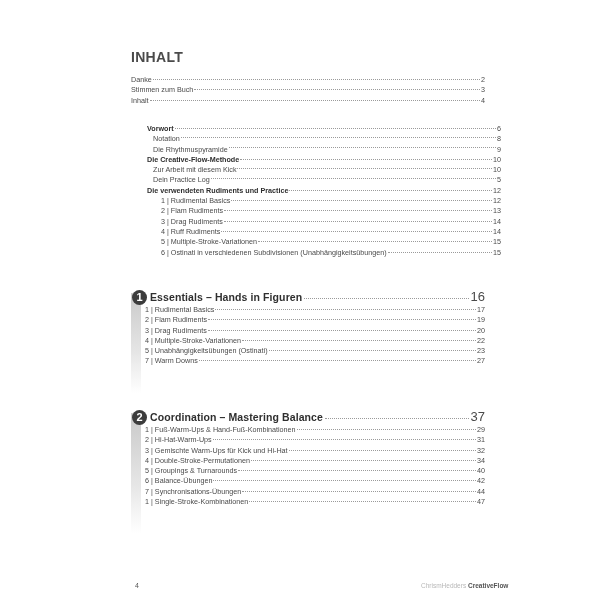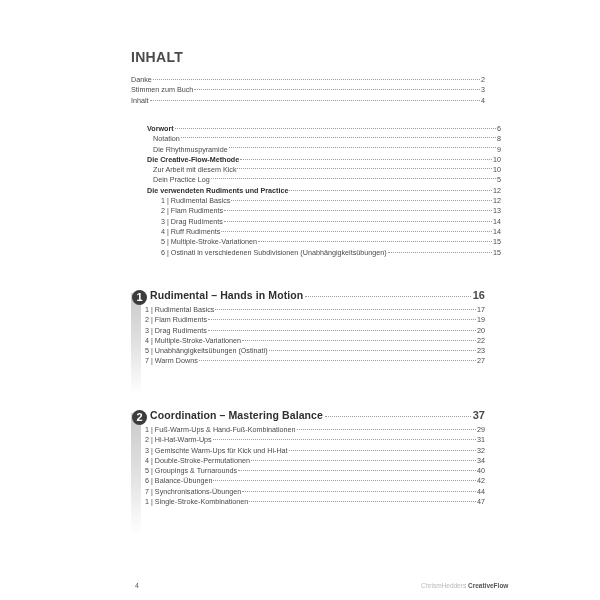--- a/index.html
+++ b/index.html
@@ -38,21 +38,21 @@
       width: 15px; height: 15px; border-radius: 50%; background: #3c3c3c; color: #fff;
       font-weight: bold; font-size: 11px; line-height: 15px; text-align: center;
       margin-left: 1px; margin-right: 3px; align-self: center; position: relative; z-index: 2;
     }
     .chapter-title {
       font-size: 10.5px; font-weight: bold; color: #2f2f2f; white-space: nowrap; letter-spacing: 0.1px;
     }
     .chapter-head .leader {
       flex: 1; border-bottom: 1px dotted #9a9a9a; margin: 0 2px; transform: translateY(-2px);
     }
-    .chapter-head .page { font-size: 11px; color: #4a4a4a; font-weight: bold; }
+    .chapter-head .page { font-size: 13px; color: #4a4a4a; }
     .chapter-items { padding-left: 14px; position: relative; z-index: 2; }
     .chapter-items .row { padding-left: 0; }
 
     .footer-page {
       position: absolute; left: 135px; top: 582px; font-size: 7px; color: #555;
     }
     .footer-brand {
       position: absolute; left: 421px; top: 582px; font-size: 6.5px; white-space: nowrap;
     }
     .footer-brand .author { color: #b8b8b8; }
@@ -146,21 +146,21 @@
       <span class="label">6 | Ostinati in verschiedenen Subdivisionen (Unabhängigkeitsübungen)</span>
       <span class="leader"></span>
       <span class="page">15</span>
     </div>
 </div>
 
 <div class="chapter" style="top:289px;">
   <div class="chapter-strip" style="height:100px;"></div>
   <div class="chapter-head">
     <span class="chapter-num">1</span>
-    <span class="chapter-title">Rudimental – Hands in Motion</span>
+    <span class="chapter-title">Essentials – Hands in Figuren</span>
     <span class="leader"></span>
     <span class="page">16</span>
   </div>
   <div class="chapter-items">
     <div class="row">
         <span class="label">1 | Rudimental Basics</span>
         <span class="leader"></span>
         <span class="page">17</span>
       </div>
     <div class="row">

